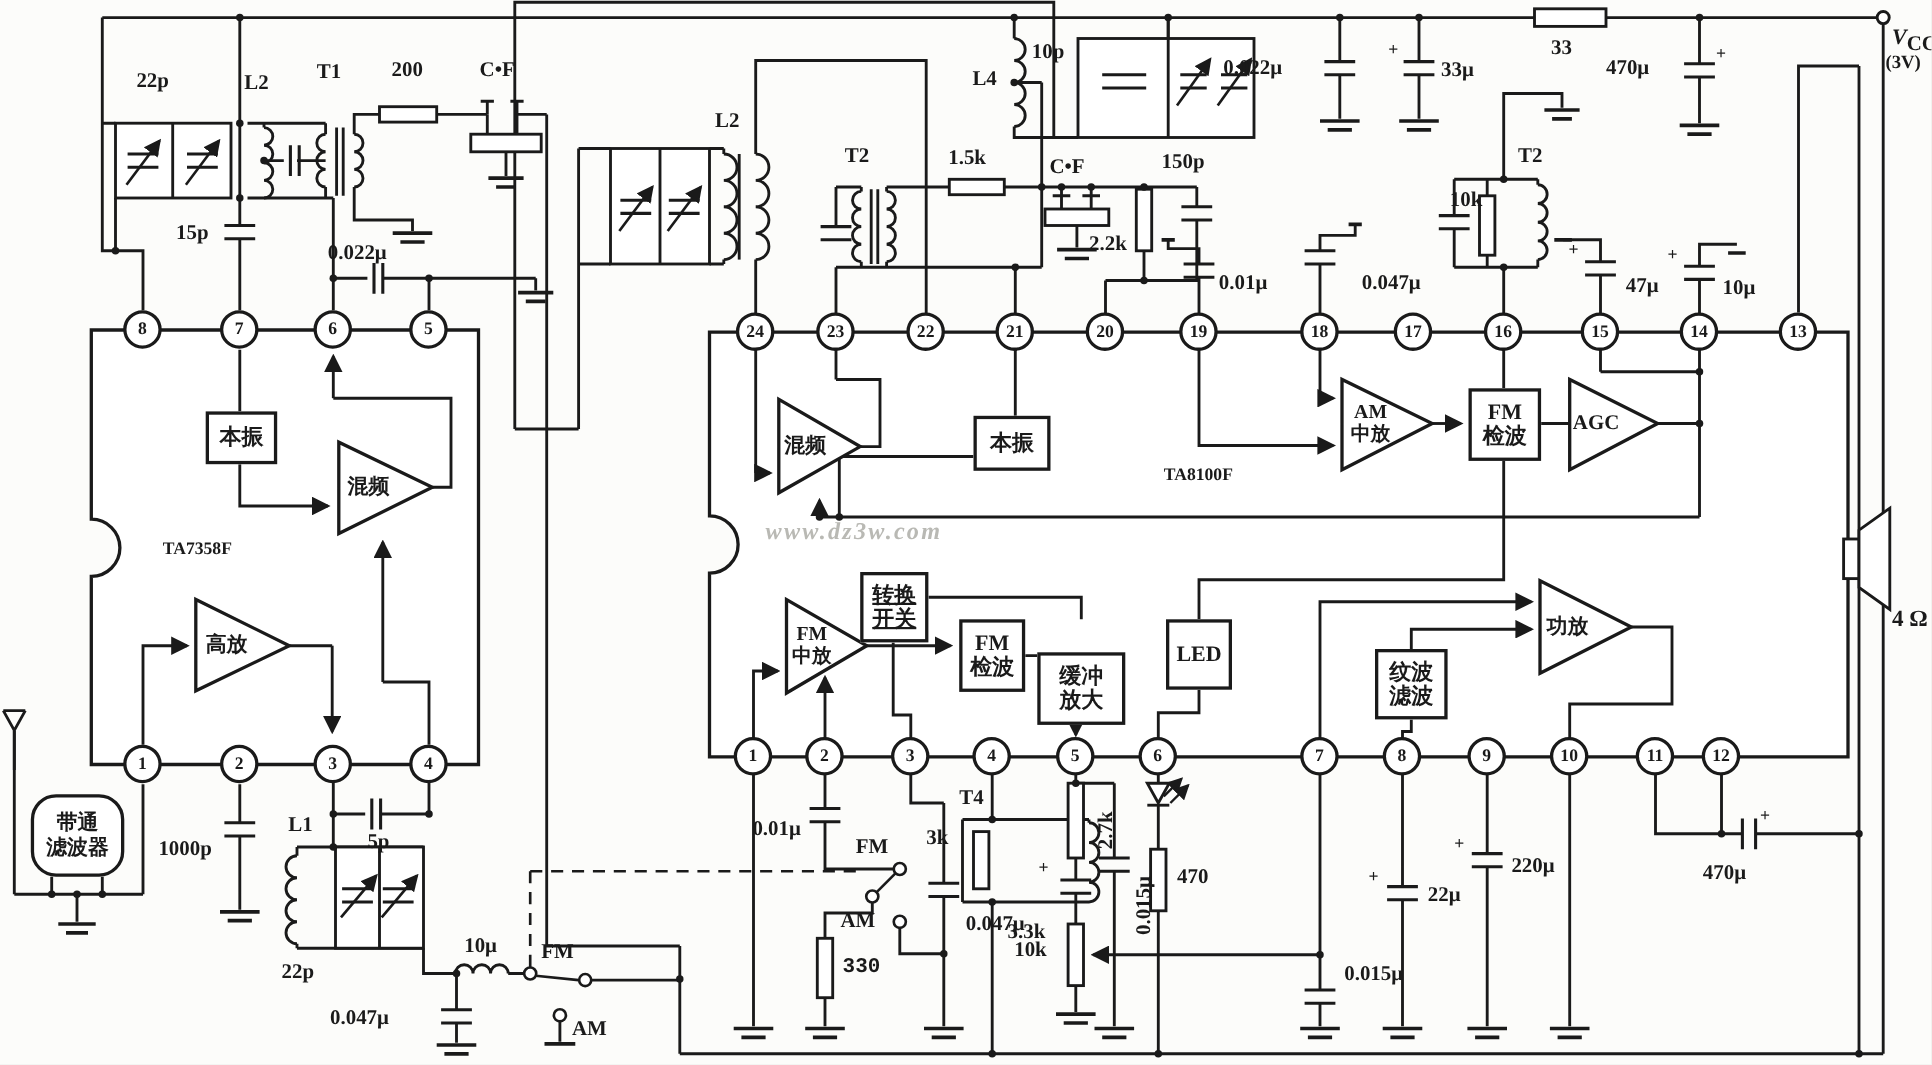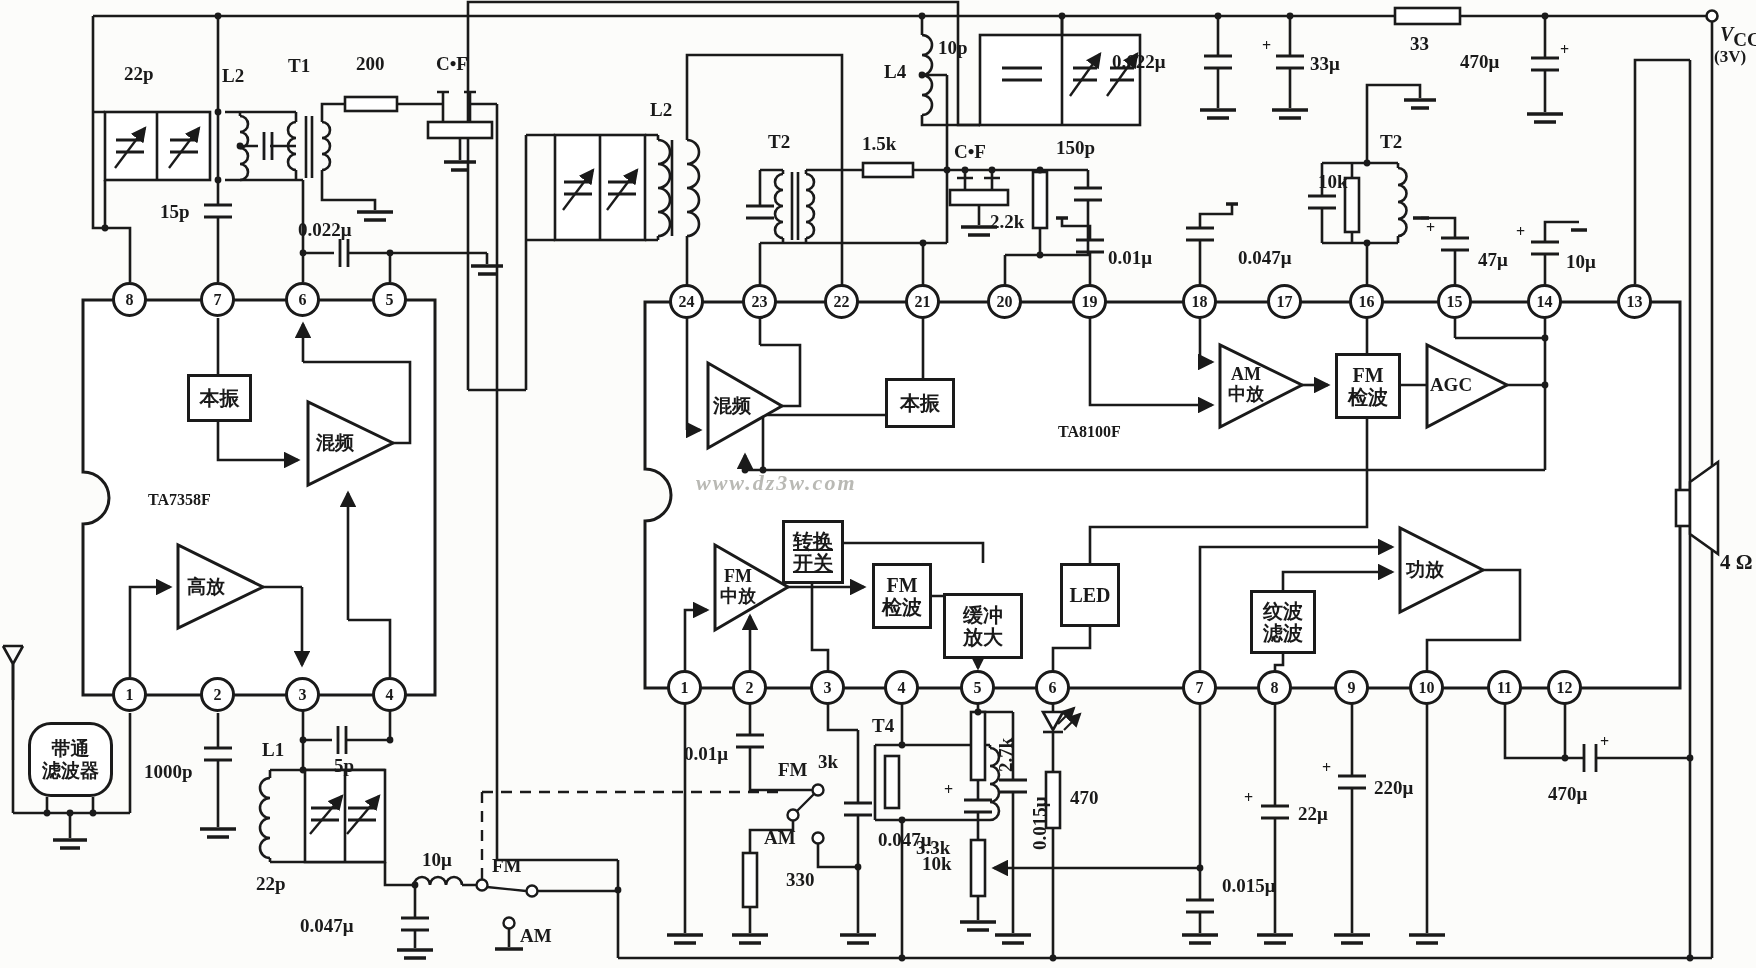--- a/index.html
+++ b/index.html
@@ -471,24 +471,24 @@
 <span class="lbl" style="left:1310px;top:54px;">33μ</span>
 <span class="lbl" style="left:1410px;top:34px;">33</span>
 <span class="lbl" style="left:1460px;top:52px;">470μ</span>
 <span class="lbl" style="left:1380px;top:132px;">T2</span>
 <span class="lbl" style="left:1318px;top:172px;">10k</span>
 <span class="lbl" style="left:1478px;top:250px;text-align:right;">47μ</span>
 <span class="lbl" style="left:1566px;top:252px;">10μ</span>
 <span class="lbl" style="left:684px;top:744px;">0.01μ</span>
 <span class="lbl" style="left:778px;top:760px;">FM</span>
 <span class="lbl" style="left:764px;top:828px;">AM</span>
-<span class="lbl" style="left:786px;top:870px;">330</span>
+<span class="lbl" style="left:766px;top:870px;font-family:Liberation Mono, monospace;">330</span>
 <span class="lbl" style="left:878px;top:830px;">0.047μ</span>
 <span class="lbl" style="left:872px;top:716px;">T4</span>
-<span class="lbl" style="left:818px;top:752px;">3k</span>
+<span class="lbl" style="left:842px;top:752px;">3k</span>
 <span class="lbl" style="left:916px;top:838px;">3.3k</span>
 <span class="lbl vert" style="left:996px;top:772px;">2.7k</span>
 <span class="lbl vert" style="left:1030px;top:850px;">0.015μ</span>
 <span class="lbl" style="left:922px;top:854px;">10k</span>
 <span class="lbl" style="left:1070px;top:788px;">470</span>
 <span class="lbl" style="left:1222px;top:876px;">0.015μ</span>
 <span class="lbl" style="left:1298px;top:804px;">22μ</span>
 <span class="lbl" style="left:1374px;top:778px;">220μ</span>
 <span class="lbl" style="left:1548px;top:784px;">470μ</span>
 <span class="lbl" style="left:1720px;top:552px;font-size:21px;">4 Ω</span>

